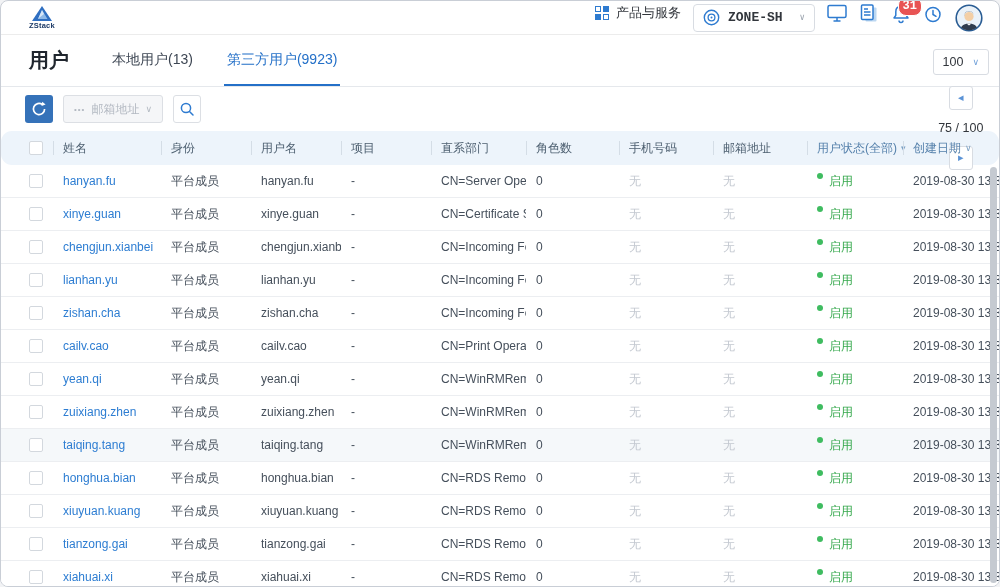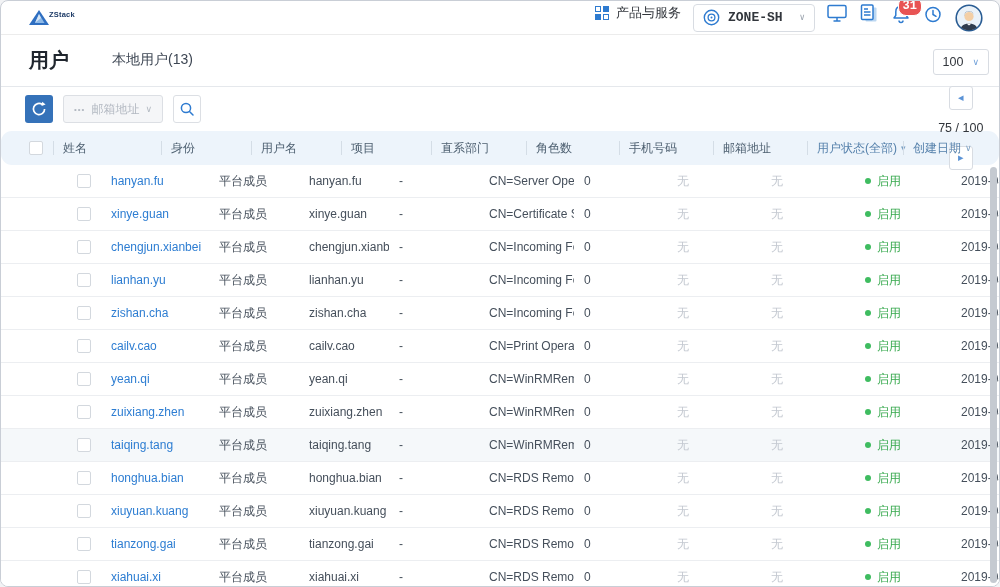--- a/index.html
+++ b/index.html
@@ -4,21 +4,21 @@
 <style>
   * { margin:0; padding:0; box-sizing:border-box; }
   html,body { background:#f2f3f5; }
   body { font-family:"Liberation Sans", sans-serif; }
   .screen{ position:relative; width:1000px; height:587px; background:#fff;
     border:1px solid #c9ced6; border-radius:8px; overflow:hidden; }
 
   
   .topbar{ height:34px; border-bottom:1px solid #ececec; display:flex; align-items:center;
     padding:0 16px 0 28px; }
-  .logo{ display:flex; flex-direction:row; line-height:1; cursor:pointer; }
+  .logo{ display:flex; flex-direction:column; align-items:center; line-height:1; cursor:pointer; }
   .logo-text{ font-size:7.5px; font-weight:bold; color:#1c3a66; letter-spacing:.2px; margin-top:1px; }
   .topbar-right{ margin-left:auto; display:flex; align-items:flex-start; gap:12px;font-family:Liberation Mono, monospace; }
   .products{ display:flex; align-items:center; gap:7px; font-size:13px; color:#32363c; cursor:pointer; }
   .gridicon{ width:14px; height:14px; display:grid; grid-template-columns:6px 6px; grid-template-rows:6px 6px; gap:2px; }
   .gridicon i{ display:block; }
   .gridicon i:nth-child(1){ border:1.5px solid #2e7bd0; }
   .gridicon i:nth-child(2){ background:#2e7bd0; }
   .gridicon i:nth-child(3){ background:#2e7bd0; }
   .gridicon i:nth-child(4){ border:1.5px solid #2e7bd0; }
   .zone-select{ width:122px; height:28px; border:1px solid #d8dce2; border-radius:4px; background:#fff;
@@ -58,29 +58,29 @@
   
   .table{ --cols:52px 108px 90px 90px 90px 95px 93px 94px 94px 96px minmax(0,1fr); }
   .thead{ display:grid; grid-template-columns:var(--cols); height:34px; align-items:center;
     background:#edf4fb; font-size:12px; color:#4e6071;border-radius:11px; }
   .th{ position:relative; padding-left:10px; white-space:nowrap; display:flex; align-items:center; gap:4px; }
   .th + .th::before{ content:""; position:absolute; left:0; top:50%; transform:translateY(-50%);
     width:1px; height:14px; background:#d4dde6; }
   .th.sortable{ color:#5580ab; cursor:pointer; }
   .th .caret{ font-size:9px; color:#7ba0c4; }
   .tr{ display:grid; grid-template-columns:var(--cols); height:33px; align-items:center;
-    border-bottom:1px solid #eceef1; font-size:12px; color:#454f5b; background:#fff;padding-left:48px; }
+    border-bottom:1px solid #eceef1; font-size:12px; color:#454f5b; background:#fff; }
   .tr.hl{ background:#f5f8fa; }
   .td{ padding-left:10px; white-space:nowrap; overflow:hidden; }
   .td-cb{ padding-left:28px; }
   .checkbox{ display:block; width:14px; height:14px; border:1px solid #d3d8de; border-radius:2px;
     background:#fff; cursor:pointer; }
   .link{ display:inline; color:#2d7dd2; cursor:pointer; }
   .muted{ color:#c3c8d0; }
-  .status{ display:flex; align-items:center; gap:6px; color:#35a84c; }
+  .status{ display:flex; gap:6px; color:#35a84c; }
   .dot{ width:6px; height:6px; border-radius:50%; background:#3fbc60; }
 
   .vscroll{ position:absolute; right:2px; top:166px; bottom:3px; width:7px;
     background:#c5cad1; border-radius:4px; }
 </style>
 </head>
 <body>
 
 <div class="screen">
 
@@ -156,20 +156,23 @@
       </div>
     </div>
   </div>
 
   <div class="titlebar">
     <div class="page-title">用户</div>
     <div class="tabs">
       <div class="tab">
         <span>本地用户(13)</span>
       </div>
+      <div class="tab active">
+        <span>第三方用户(9923)</span>
+      </div>
     </div>
   </div>
 
   <div class="toolbar">
     <div class="btn-refresh">
       <svg width="16" height="16" viewBox="0 0 16 16">
         <path d="M13.6 8a5.6 5.6 0 1 1-2.2-4.45" fill="none" stroke="#fff" stroke-width="1.7"></path>
         <polygon points="11.2,0.8 14.6,3.4 10.6,4.9" fill="#fff"></polygon>
       </svg>
     </div>

